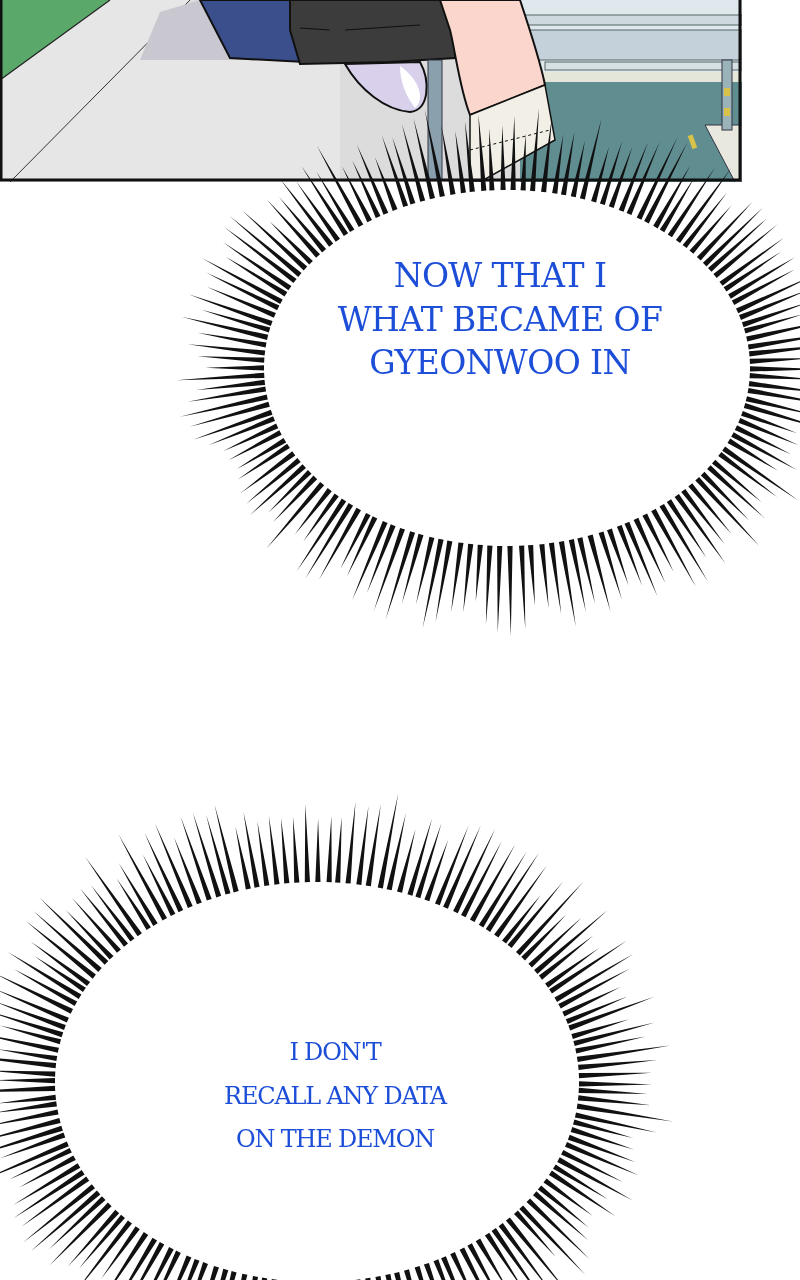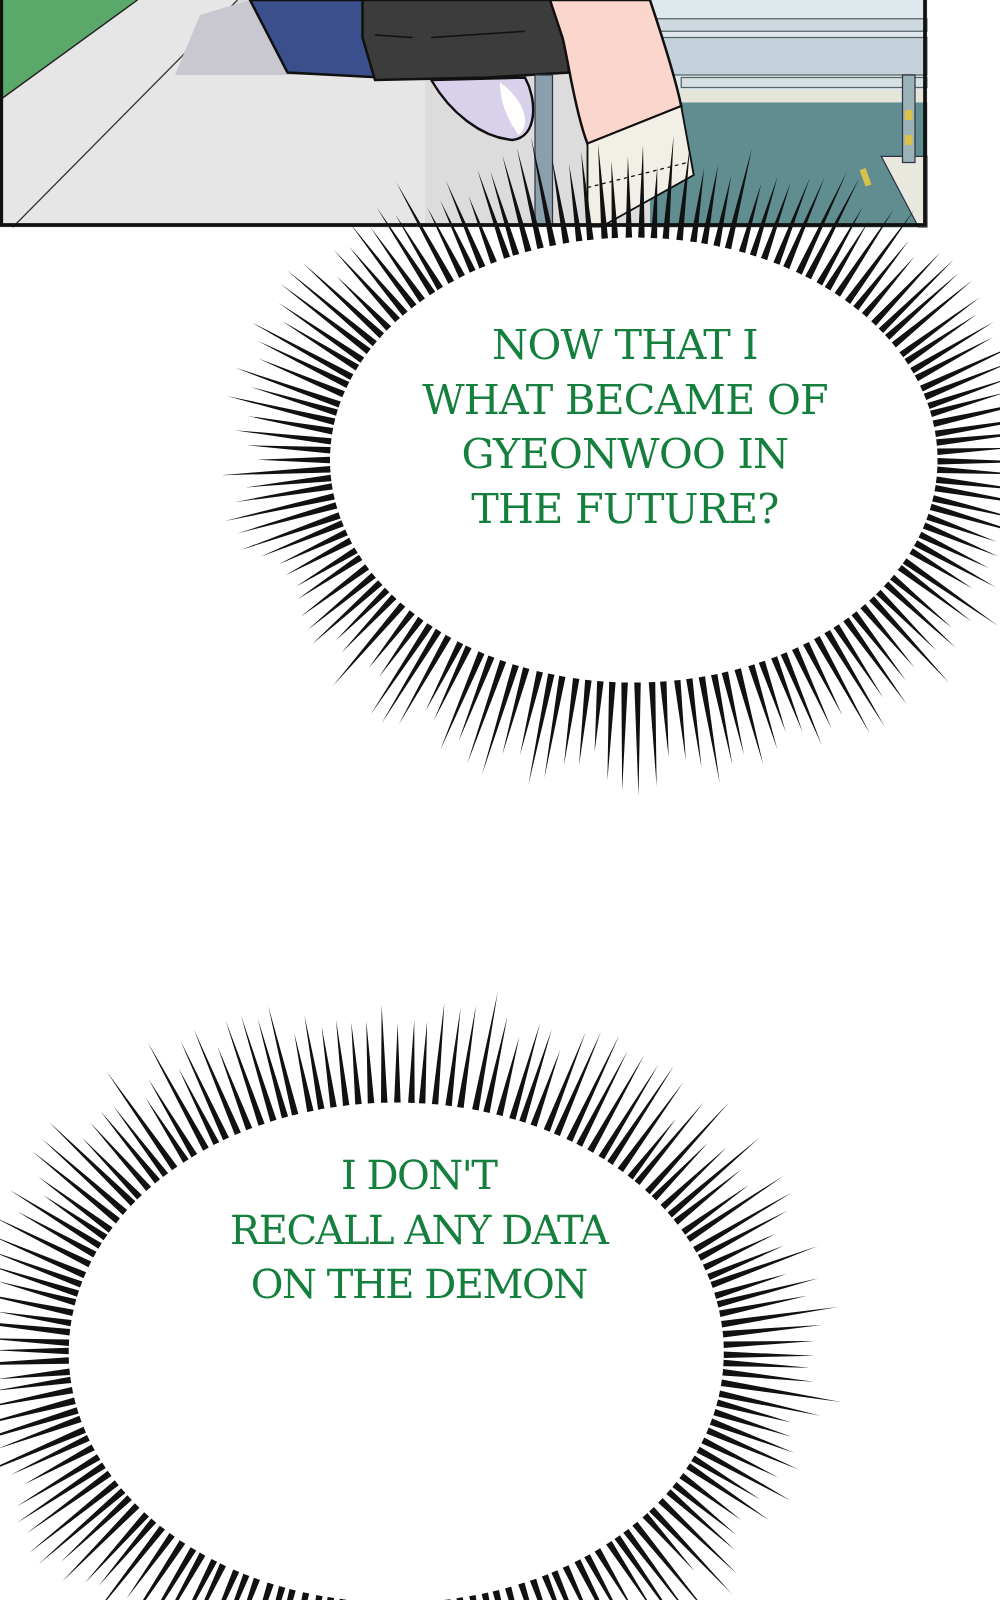--- a/index.html
+++ b/index.html
@@ -4,30 +4,30 @@
 <style>
   html, body { margin: 0; padding: 0; background: #ffffff; }
   body { width: 800px; height: 1280px; position: relative; overflow: hidden; }
   .page { position: absolute; left: 0; top: 0; width: 800px; height: 1280px; background: #ffffff; }
   .panel { position: absolute; left: 0; top: 0; width: 742px; height: 182px; overflow: hidden; }
   .panel svg { display: block; }
   .burst { position: absolute; left: 0; top: 0; width: 800px; height: 1280px; pointer-events: none; }
   .bubble-text {
     position: absolute;
     font-family: "DejaVu Serif", "Liberation Serif", serif;
-    color: #15803d;
+    color: #1d4ed8;
     text-align: center;
     line-height: 43.5px;
     font-size: 33px;
     letter-spacing: -0.6px;
     white-space: nowrap;
   }
   .bubble-text .line { display: block; }
   #bubble1-text { left: 300px; top: 254px; width: 400px; }
-  #bubble2-text { left: 135px; top: 919px; width: 400px; font-size: 32px; letter-spacing: -1.2px; }
+  #bubble2-text { left: 135px; top: 1031px; width: 400px; font-size: 24px; letter-spacing: -1.2px; }
 </style>
 </head>
 <body>
 
 <div class="page">
 
   <div class="panel">
     <svg width="742" height="182" viewBox="0 0 742 182">
 
       <rect x="0" y="0" width="742" height="182" fill="#dcdcdc"></rect>
@@ -80,21 +80,20 @@
       <g>
         <ellipse cx="317" cy="1082" rx="266" ry="204" fill="#ffffff"></ellipse>
         <path d="M579.0,1086.4 L651.7,1084.6 L579.0,1081.2 Z M578.6,1092.9 L647.5,1094.1 L578.9,1087.8 Z M577.9,1100.4 L650.7,1105.3 L578.5,1095.2 Z M576.7,1108.8 L672.7,1121.5 L577.5,1103.6 Z M574.9,1117.4 L656.5,1132.6 L576.0,1112.4 Z M573.0,1124.6 L633.1,1138.0 L574.4,1119.6 Z M570.7,1132.1 L633.8,1149.6 L572.3,1127.1 Z M567.9,1139.7 L635.6,1162.3 L569.7,1134.8 Z M565.0,1146.7 L639.0,1175.6 L567.0,1141.9 Z M561.1,1154.6 L623.1,1182.2 L563.4,1150.0 Z M557.2,1161.9 L632.7,1200.6 L559.7,1157.3 Z M553.0,1168.8 L608.2,1199.5 L555.7,1164.4 Z M549.0,1175.0 L615.4,1216.2 L551.9,1170.6 Z M543.5,1182.6 L592.9,1216.0 L546.6,1178.4 Z M537.9,1189.6 L588.6,1227.5 L541.2,1185.5 Z M533.0,1195.2 L588.2,1240.2 L536.4,1191.3 Z M526.5,1202.1 L589.7,1259.2 L530.1,1198.4 Z M519.3,1209.1 L585.2,1274.7 L523.1,1205.5 Z M514.0,1213.9 L555.6,1256.7 L517.9,1210.4 Z M505.9,1220.6 L569.4,1294.7 L509.9,1217.4 Z M498.6,1226.2 L553.6,1295.2 L502.8,1223.1 Z M491.6,1231.1 L547.8,1307.1 L495.9,1228.1 Z M484.9,1235.5 L526.1,1293.9 L489.3,1232.7 Z M475.7,1241.2 L509.6,1293.0 L480.2,1238.5 Z M467.4,1245.8 L505.0,1309.2 L471.9,1243.3 Z M459.6,1249.8 L505.2,1334.1 L464.2,1247.4 Z M450.2,1254.2 L479.8,1312.1 L454.9,1252.1 Z M441.1,1258.2 L477.0,1336.9 L445.9,1256.2 Z M433.5,1261.2 L460.9,1324.4 L438.3,1259.3 Z M423.9,1264.6 L450.2,1331.6 L428.9,1262.9 Z M414.6,1267.6 L438.0,1332.9 L419.6,1266.0 Z M404.0,1270.7 L427.8,1346.9 L409.0,1269.3 Z M394.1,1273.2 L419.3,1365.4 L399.2,1271.9 Z M385.3,1275.1 L403.2,1345.9 L390.4,1274.0 Z M375.4,1277.0 L389.6,1340.5 L380.5,1276.0 Z M365.2,1278.6 L378.5,1349.5 L370.3,1277.8 Z M355.1,1279.9 L366.3,1351.1 L360.3,1279.3 Z M344.9,1280.9 L354.2,1355.6 L350.1,1280.4 Z M334.1,1281.6 L342.0,1372.0 L339.3,1281.3 Z M323.5,1281.9 L328.2,1361.1 L328.7,1281.8 Z M312.1,1282.0 L314.1,1367.2 L317.3,1282.0 Z M303.2,1281.7 L302.9,1369.6 L308.4,1281.9 Z M292.6,1281.1 L290.8,1350.3 L297.8,1281.5 Z M281.6,1280.2 L277.5,1349.4 L286.8,1280.7 Z M271.8,1279.0 L264.9,1354.8 L277.0,1279.7 Z M262.1,1277.6 L250.5,1369.5 L267.3,1278.4 Z M253.0,1276.0 L241.4,1353.6 L258.1,1276.9 Z M242.3,1273.7 L230.3,1340.8 L247.4,1274.8 Z M231.6,1271.1 L212.9,1355.1 L236.6,1272.4 Z M223.3,1268.8 L202.0,1353.5 L228.3,1270.2 Z M214.0,1265.9 L193.3,1339.9 L219.0,1267.5 Z M203.1,1262.1 L184.5,1321.4 L208.0,1263.9 Z M194.7,1258.9 L171.4,1325.3 L199.5,1260.8 Z M186.6,1255.5 L158.8,1327.1 L191.4,1257.5 Z M176.1,1250.6 L147.7,1316.6 L180.8,1252.9 Z M169.1,1247.1 L135.7,1318.2 L173.7,1249.4 Z M159.8,1242.0 L122.7,1313.5 L164.3,1244.6 Z M152.5,1237.7 L108.6,1315.8 L157.0,1240.4 Z M143.8,1232.1 L98.6,1305.6 L148.2,1235.0 Z M135.6,1226.3 L101.2,1278.8 L139.8,1229.3 Z M127.9,1220.5 L74.7,1293.1 L132.0,1223.6 Z M121.0,1214.7 L79.0,1268.6 L125.0,1218.1 Z M115.3,1209.7 L67.6,1266.7 L119.2,1213.2 Z M107.9,1202.6 L49.4,1265.6 L111.6,1206.2 Z M101.9,1196.2 L48.7,1249.6 L105.5,1200.0 Z M96.9,1190.5 L30.8,1251.3 L100.3,1194.4 Z M91.8,1184.2 L23.1,1242.4 L95.0,1188.2 Z M86.2,1176.6 L21.2,1226.8 L89.2,1180.8 Z M81.7,1170.0 L13.4,1218.3 L84.6,1174.4 Z M77.6,1163.3 L13.3,1205.1 L80.3,1167.8 Z M73.3,1155.5 L19.1,1187.6 L75.8,1160.1 Z M69.6,1147.9 L8.7,1179.7 L71.8,1152.6 Z M66.8,1141.4 L-21.4,1181.8 L68.8,1146.2 Z M63.5,1132.6 L-0.5,1158.5 L65.3,1137.5 Z M61.3,1125.7 L-29.4,1156.7 L62.9,1130.7 Z M59.3,1118.0 L-24.5,1142.3 L60.6,1123.1 Z M57.5,1109.5 L-15.3,1126.6 L58.5,1114.6 Z M56.2,1101.3 L-5.9,1112.8 L56.9,1106.4 Z M55.5,1094.8 L-3.9,1103.5 L56.0,1100.0 Z M55.0,1085.8 L-37.5,1092.2 L55.2,1091.0 Z M55.0,1078.1 L-4.8,1080.2 L55.0,1083.3 Z M55.3,1071.5 L-11.2,1070.7 L55.1,1076.7 Z M56.1,1063.1 L-41.3,1055.3 L55.6,1068.3 Z M57.2,1055.9 L-2.9,1049.2 L56.4,1061.0 Z M58.9,1047.7 L-21.1,1033.6 L57.8,1052.8 Z M61.0,1039.3 L-1.5,1025.1 L59.7,1044.3 Z M63.2,1032.3 L-11.6,1011.3 L61.6,1037.3 Z M65.8,1025.1 L-8.6,1000.3 L64.0,1030.0 Z M68.9,1017.7 L-6.7,988.4 L66.8,1022.5 Z M73.0,1009.1 L-5.3,973.4 L70.7,1013.8 Z M77.2,1001.4 L13.8,969.1 L74.6,1006.0 Z M81.4,994.5 L7.8,952.0 L78.7,998.9 Z M85.9,987.8 L34.7,956.2 L82.9,992.1 Z M90.1,982.0 L30.6,941.4 L87.0,986.1 Z M95.9,974.6 L25.6,920.8 L92.7,978.7 Z M101.7,968.0 L33.4,910.9 L98.3,971.9 Z M108.3,961.0 L39.3,897.6 L104.7,964.7 Z M113.5,956.0 L65.7,910.1 L109.7,959.6 Z M120.9,949.4 L72.1,898.0 L117.0,952.8 Z M128.0,943.4 L80.3,888.8 L124.0,946.7 Z M134.5,938.5 L90.8,885.0 L130.4,941.6 Z M141.9,933.2 L85.3,857.1 L137.6,936.2 Z M150.9,927.3 L116.7,878.5 L146.6,930.1 Z M157.7,923.2 L118.7,863.1 L153.2,925.9 Z M167.0,918.0 L118.3,833.9 L162.5,920.5 Z M175.4,913.7 L142.8,854.5 L170.8,916.0 Z M183.2,910.0 L144.5,832.7 L178.5,912.2 Z M192.7,905.9 L155.0,823.4 L187.9,908.0 Z M201.8,902.4 L174.0,837.2 L196.9,904.2 Z M211.7,898.9 L180.5,816.3 L206.8,900.5 Z M221.2,895.8 L192.8,812.4 L216.3,897.4 Z M230.5,893.2 L206.1,814.6 L225.5,894.6 Z M238.7,891.1 L214.6,804.8 L233.6,892.4 Z M250.9,888.5 L235.4,826.4 L245.8,889.5 Z M259.6,886.8 L243.5,812.1 L254.5,887.8 Z M269.4,885.3 L257.3,821.2 L264.3,886.1 Z M279.5,884.0 L268.8,815.7 L274.4,884.7 Z M289.4,883.1 L281.0,817.7 L284.2,883.6 Z M299.4,882.4 L293.0,816.8 L294.2,882.7 Z M310.0,882.1 L305.3,804.0 L304.8,882.2 Z M320.5,882.0 L318.1,818.5 L315.3,882.0 Z M331.7,882.3 L331.4,816.0 L326.5,882.1 Z M340.3,882.8 L341.7,817.1 L335.1,882.5 Z M350.6,883.6 L355.5,801.7 L345.5,883.2 Z M361.4,884.9 L368.5,806.1 L356.3,884.2 Z M370.9,886.3 L380.8,804.3 L365.7,885.5 Z M382.9,888.4 L398.2,793.6 L377.7,887.4 Z M391.7,890.3 L405.9,812.9 L386.6,889.2 Z M402.1,892.8 L415.5,829.1 L397.0,891.5 Z M412.4,895.7 L432.1,818.3 L407.4,894.3 Z M420.3,898.2 L441.5,823.1 L415.4,896.6 Z M429.3,901.3 L448.2,839.8 L424.4,899.6 Z M439.8,905.3 L468.5,825.7 L435.0,903.4 Z M447.9,908.7 L480.8,825.3 L443.1,906.7 Z M457.8,913.3 L495.3,828.4 L453.1,911.1 Z M465.6,917.3 L502.0,840.8 L461.0,914.9 Z M474.5,922.1 L515.4,843.9 L469.9,919.6 Z M483.3,927.4 L526.6,851.8 L478.8,924.7 Z M490.1,931.9 L539.0,852.8 L485.8,929.0 Z M498.4,937.6 L546.6,865.8 L494.1,934.6 Z M506.1,943.6 L540.7,894.9 L502.0,940.4 Z M511.6,948.0 L563.0,881.8 L507.6,944.7 Z M519.8,955.4 L583.3,881.8 L516.0,951.9 Z M525.0,960.4 L566.2,914.4 L521.3,956.8 Z M531.9,967.6 L581.4,917.8 L528.4,963.8 Z M537.5,974.0 L607.5,910.2 L534.1,970.0 Z M542.1,979.7 L593.3,935.4 L538.9,975.6 Z M548.1,987.8 L599.1,947.9 L545.1,983.6 Z M552.0,993.6 L627.0,940.5 L549.1,989.3 Z M557.1,1002.0 L633.4,953.9 L554.5,997.5 Z M560.8,1008.6 L630.0,968.6 L558.3,1004.0 Z M564.5,1016.4 L620.5,987.0 L562.3,1011.7 Z M567.8,1024.0 L627.4,996.4 L565.8,1019.2 Z M570.2,1030.4 L654.4,996.7 L568.4,1025.5 Z M572.9,1039.1 L629.2,1019.2 L571.4,1034.1 Z M574.7,1045.9 L654.7,1022.6 L573.4,1040.9 Z M576.3,1053.5 L645.7,1036.6 L575.3,1048.4 Z M577.7,1061.9 L670.3,1045.5 L576.9,1056.8 Z M578.6,1070.0 L657.2,1059.9 L578.1,1064.8 Z M579.0,1078.3 L651.7,1072.7 L578.8,1073.1 Z " fill="#111111"></path>
       </g>
     </svg>
 
   <div class="bubble-text" id="bubble1-text">
     <span class="line">NOW THAT I</span>
     <span class="line">WHAT BECAME OF</span>
     <span class="line">GYEONWOO IN</span>
-    <span class="line">THE FUTURE?</span>
   </div>
 
   <div class="bubble-text" id="bubble2-text">
     <span class="line">I DON'T</span>
     <span class="line">RECALL ANY DATA</span>
     <span class="line">ON THE DEMON</span>
   </div>
 </div>
 
 </body></html>

